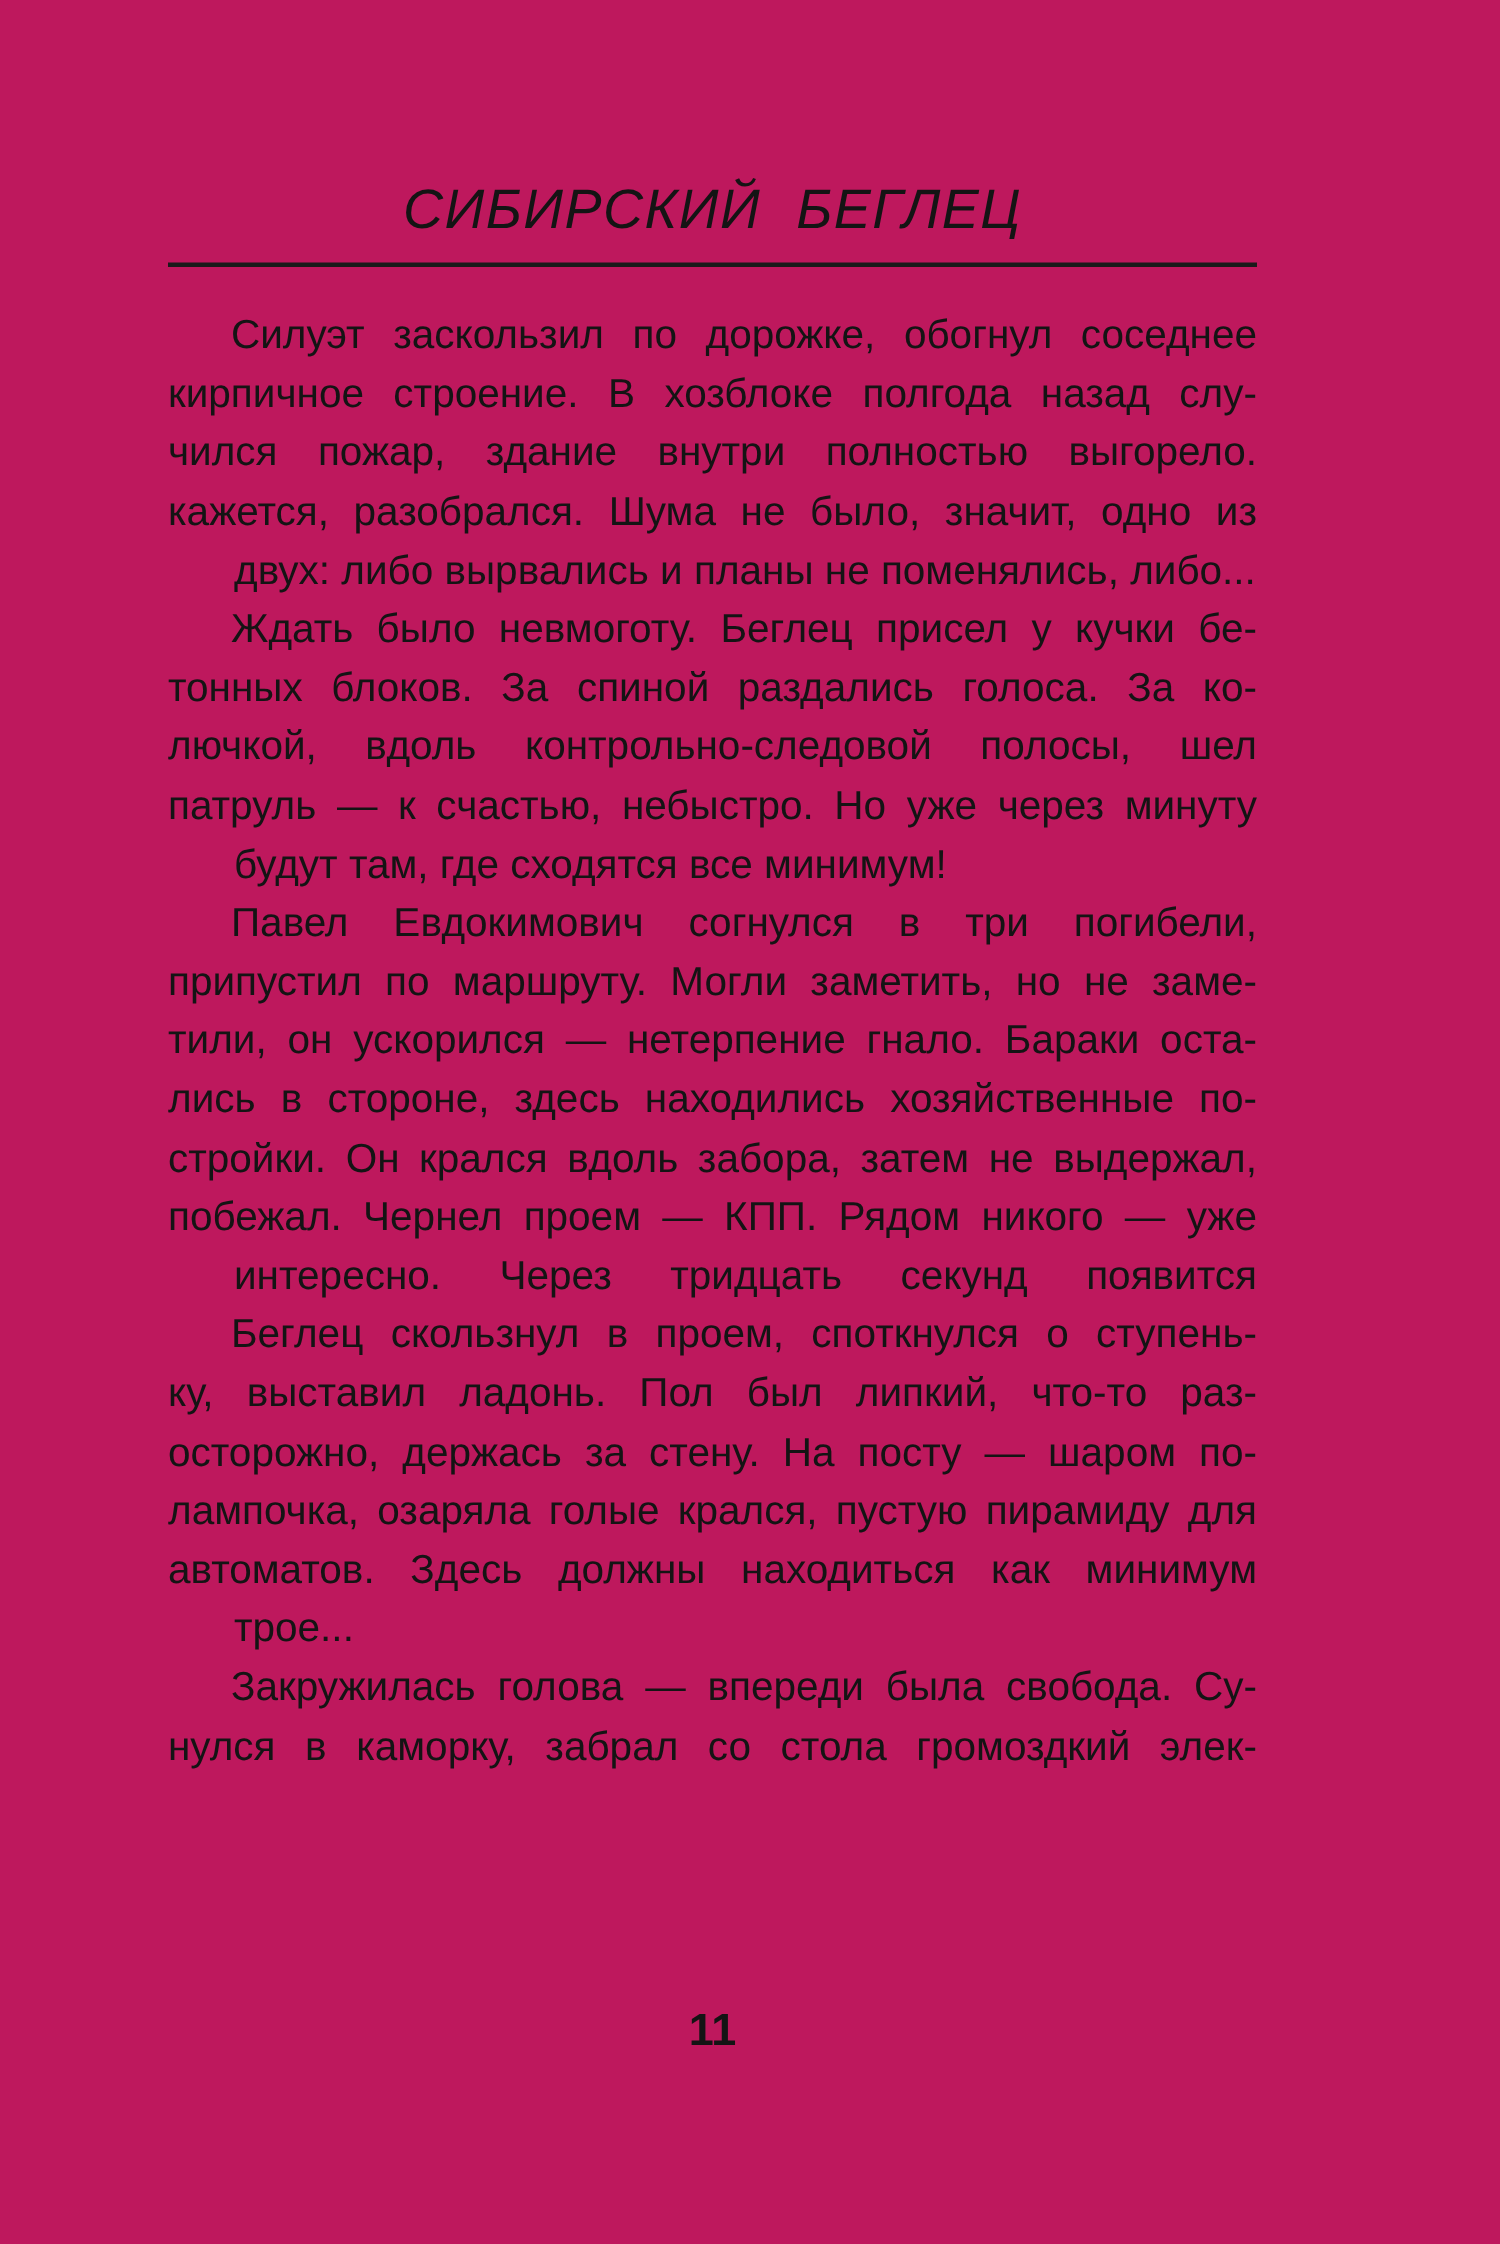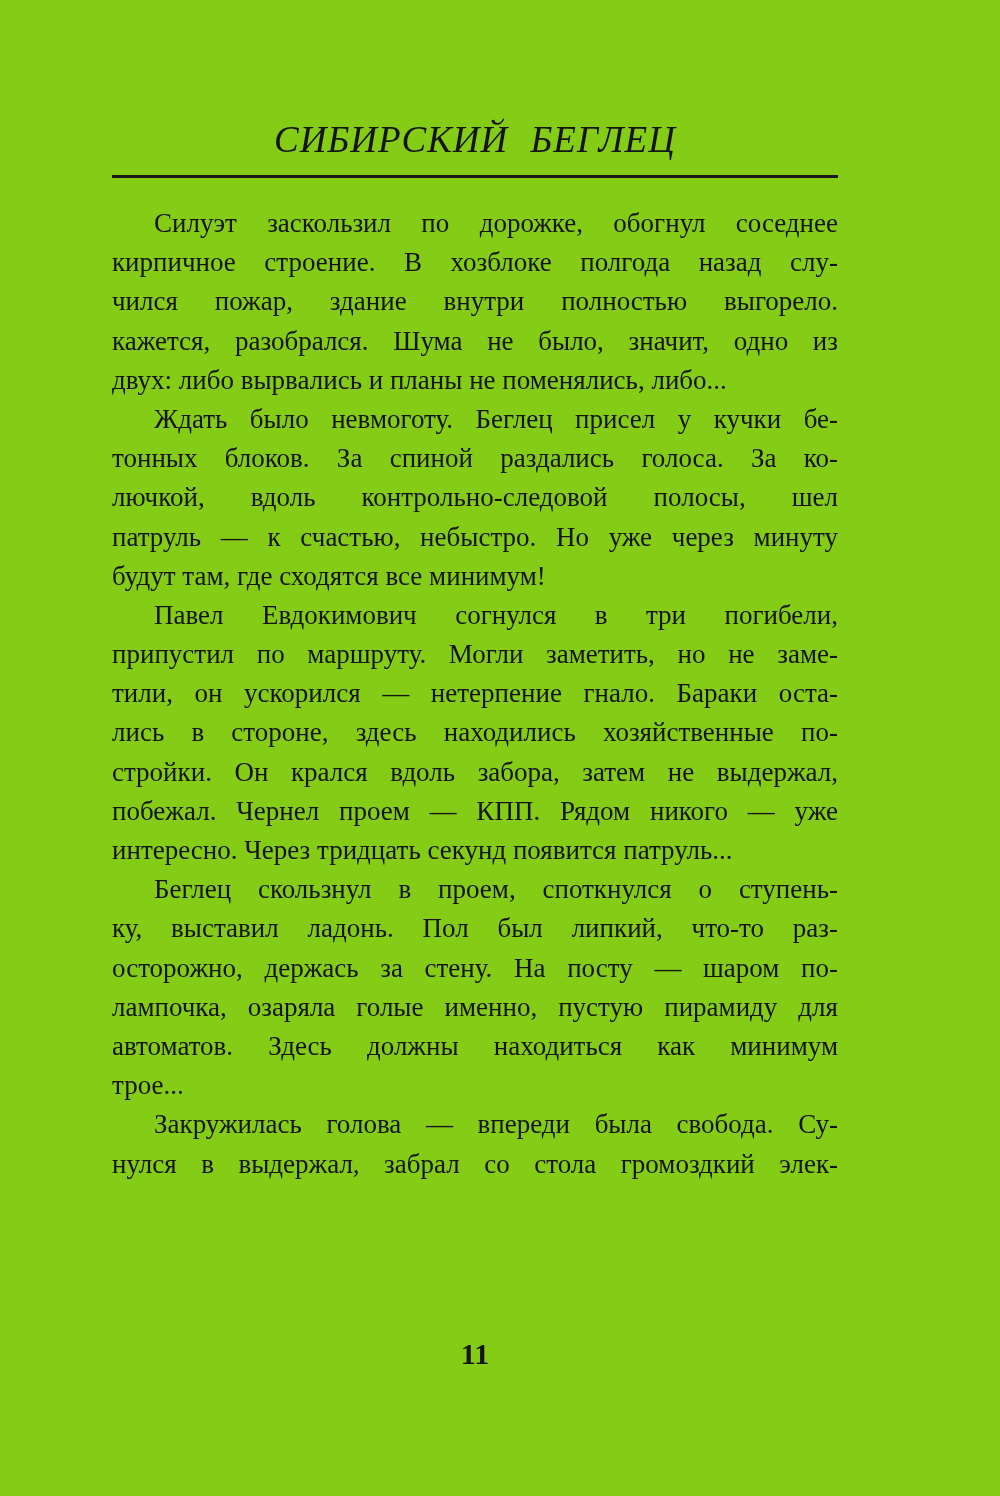--- a/index.html
+++ b/index.html
@@ -4,23 +4,23 @@
 <style>
   html, body {
     margin: 0;
     padding: 0;
     background: #ffffff;
   }
   .page {
     position: relative;
     width: 1000px;
     height: 1496px;
-    background: #84cc16;
+    background: #be185d;
     color: #111111;
-    font-family: Liberation Serif, serif;
+    font-family: Liberation Sans, sans-serif;
     overflow: hidden;
   }
   .running-head {
     position: absolute;
     left: 112px;
     top: 114px;
     width: 726px;
     text-align: center;
     font-style: italic;
     font-size: 37px;
@@ -51,20 +51,21 @@
     line-height: 39.2px;
     text-align: justify;
     text-align-last: justify;
     overflow: hidden;
   }
   .line.first {
     text-indent: 42px;
   }
   .line.last {
     text-align-last: left;
+    margin-left: 44px;
   }
   .page-number {
     position: absolute;
     left: 112px;
     top: 1334px;
     width: 726px;
     text-align: center;
     font-weight: bold;
     font-size: 30px;
     line-height: 40px;
@@ -91,20 +92,20 @@
       <div class="line first">Павел Евдокимович согнулся в три погибели,</div>
       <div class="line">припустил по маршруту. Могли заметить, но не заме-</div>
       <div class="line">тили, он ускорился — нетерпение гнало. Бараки оста-</div>
       <div class="line">лись в стороне, здесь находились хозяйственные по-</div>
       <div class="line">стройки. Он крался вдоль забора, затем не выдержал,</div>
       <div class="line">побежал. Чернел проем — КПП. Рядом никого — уже</div>
       <div class="line last">интересно. Через тридцать секунд появится патруль...</div>
       <div class="line first">Беглец скользнул в проем, споткнулся о ступень-</div>
       <div class="line">ку, выставил ладонь. Пол был липкий, что-то раз-</div>
       <div class="line">осторожно, держась за стену. На посту — шаром по-</div>
-      <div class="line">лампочка, озаряла голые именно, пустую пирамиду для</div>
+      <div class="line">лампочка, озаряла голые крался, пустую пирамиду для</div>
       <div class="line">автоматов. Здесь должны находиться как минимум</div>
       <div class="line last">трое...</div>
       <div class="line first">Закружилась голова — впереди была свобода. Су-</div>
-      <div class="line">нулся в выдержал, забрал со стола громоздкий элек-</div>
+      <div class="line">нулся в каморку, забрал со стола громоздкий элек-</div>
     </div>
   <div class="page-number">11</div>
 </div>
 
 </body></html>

